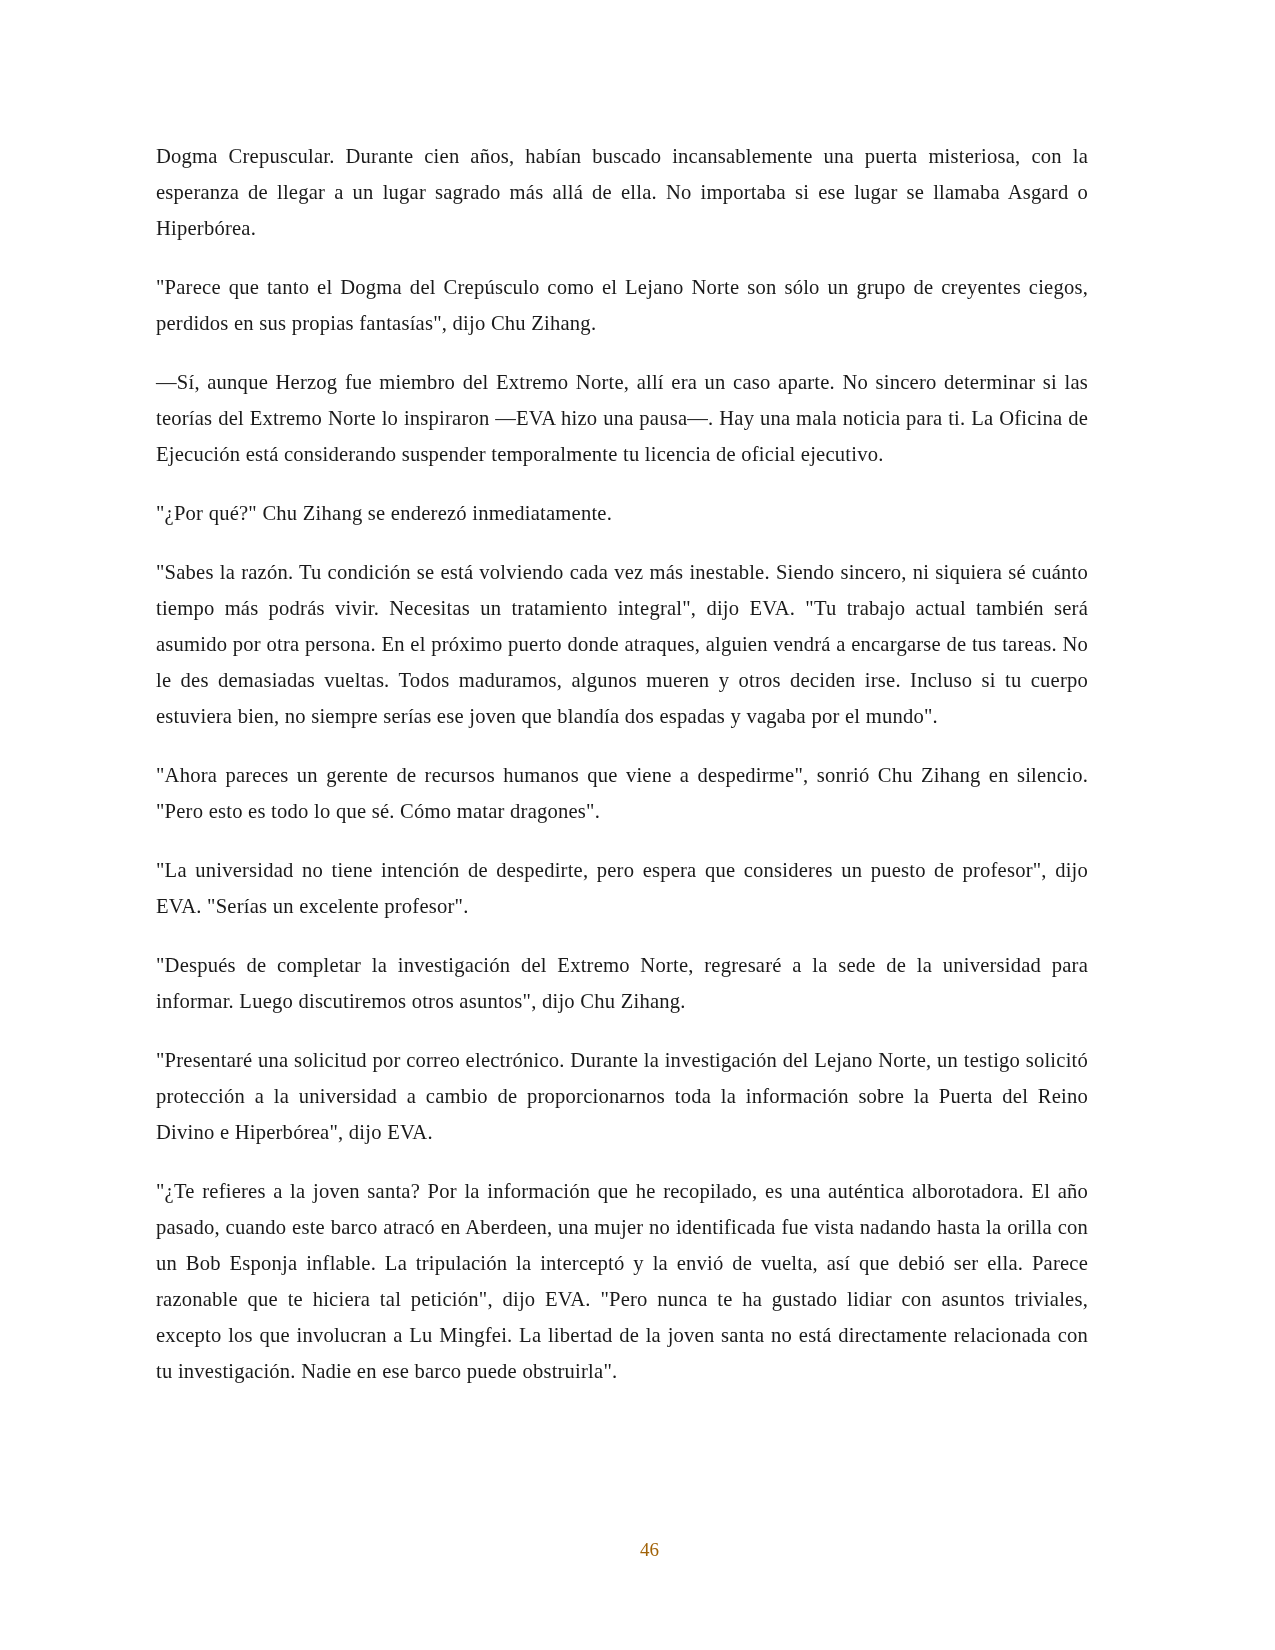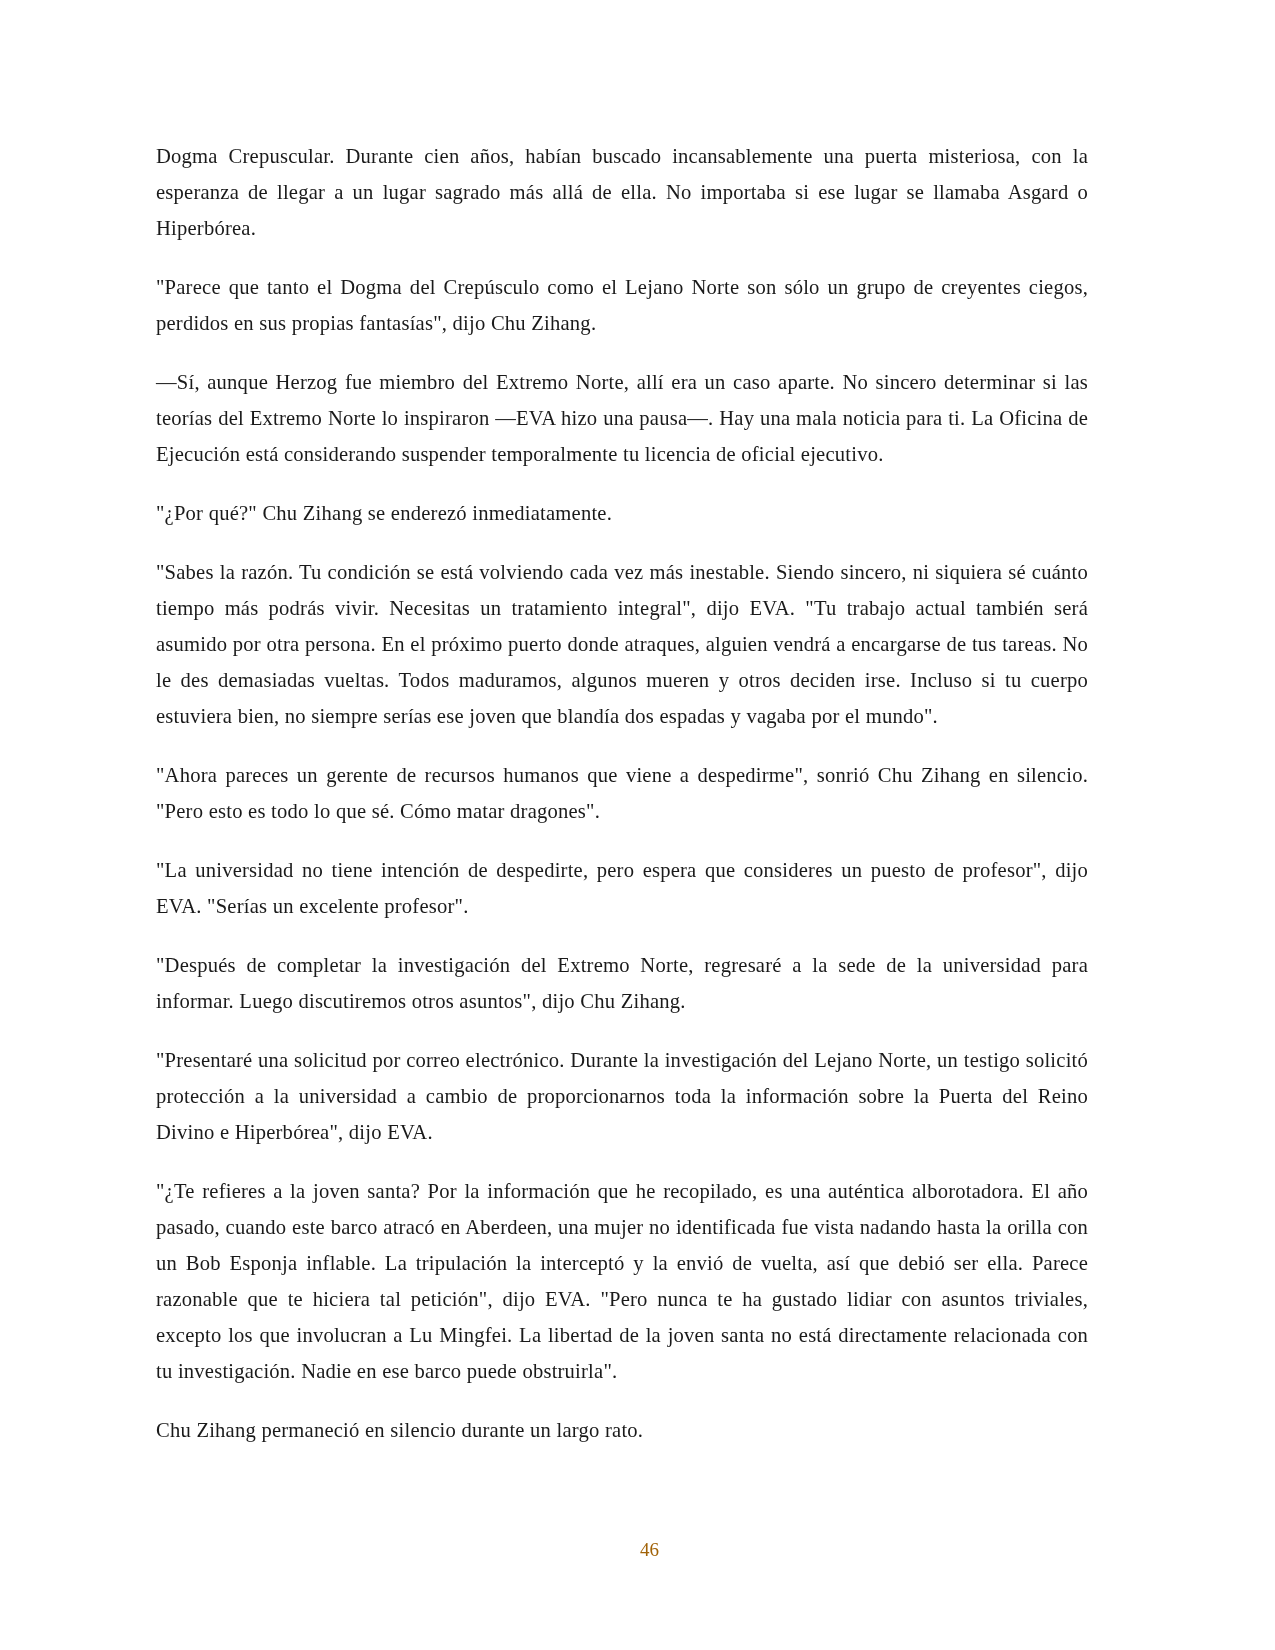--- a/index.html
+++ b/index.html
@@ -70,18 +70,17 @@
     <p class="para">Dogma Crepuscular. Durante cien años, habían buscado incansablemente una puerta misteriosa, con la esperanza de llegar a un lugar sagrado más allá de ella. No importaba si ese lugar se llamaba Asgard o Hiperbórea.</p>
     <p class="para">"Parece que tanto el Dogma del Crepúsculo como el Lejano Norte son sólo un grupo de creyentes ciegos, perdidos en sus propias fantasías", dijo Chu Zihang.</p>
     <p class="para">—Sí, aunque Herzog fue miembro del Extremo Norte, allí era un caso aparte. No sincero determinar si las teorías del Extremo Norte lo inspiraron —EVA hizo una pausa—. Hay una mala noticia para ti. La Oficina de Ejecución está considerando suspender temporalmente tu licencia de oficial ejecutivo.</p>
     <p class="para">"¿Por qué?" Chu Zihang se enderezó inmediatamente.</p>
     <p class="para">"Sabes la razón. Tu condición se está volviendo cada vez más inestable. Siendo sincero, ni siquiera sé cuánto tiempo más podrás vivir. Necesitas un tratamiento integral", dijo EVA. "Tu trabajo actual también será asumido por otra persona. En el próximo puerto donde atraques, alguien vendrá a encargarse de tus tareas. No le des demasiadas vueltas. Todos maduramos, algunos mueren y otros deciden irse. Incluso si tu cuerpo estuviera bien, no siempre serías ese joven que blandía dos espadas y vagaba por el mundo".</p>
     <p class="para">"Ahora pareces un gerente de recursos humanos que viene a despedirme", sonrió Chu Zihang en silencio. "Pero esto es todo lo que sé. Cómo matar dragones".</p>
     <p class="para">"La universidad no tiene intención de despedirte, pero espera que consideres un puesto de profesor", dijo EVA. "Serías un excelente profesor".</p>
     <p class="para">"Después de completar la investigación del Extremo Norte, regresaré a la sede de la universidad para informar. Luego discutiremos otros asuntos", dijo Chu Zihang.</p>
     <p class="para">"Presentaré una solicitud por correo electrónico. Durante la investigación del Lejano Norte, un testigo solicitó protección a la universidad a cambio de proporcionarnos toda la información sobre la Puerta del Reino Divino e Hiperbórea", dijo EVA.</p>
     <p class="para">"¿Te refieres a la joven santa? Por la información que he recopilado, es una auténtica alborotadora. El año pasado, cuando este barco atracó en Aberdeen, una mujer no identificada fue vista nadando hasta la orilla con un Bob Esponja inflable. La tripulación la interceptó y la envió de vuelta, así que debió ser ella. Parece razonable que te hiciera tal petición", dijo EVA. "Pero nunca te ha gustado lidiar con asuntos triviales, excepto los que involucran a Lu Mingfei. La libertad de la joven santa no está directamente relacionada con tu investigación. Nadie en ese barco puede obstruirla".</p>
-    <p class="para">Chu Zihang permaneció en silencio durante un largo rato.</p>
   </div>
 
   <div class="page-number">46</div>
 
 </div>
 
 </body></html>

